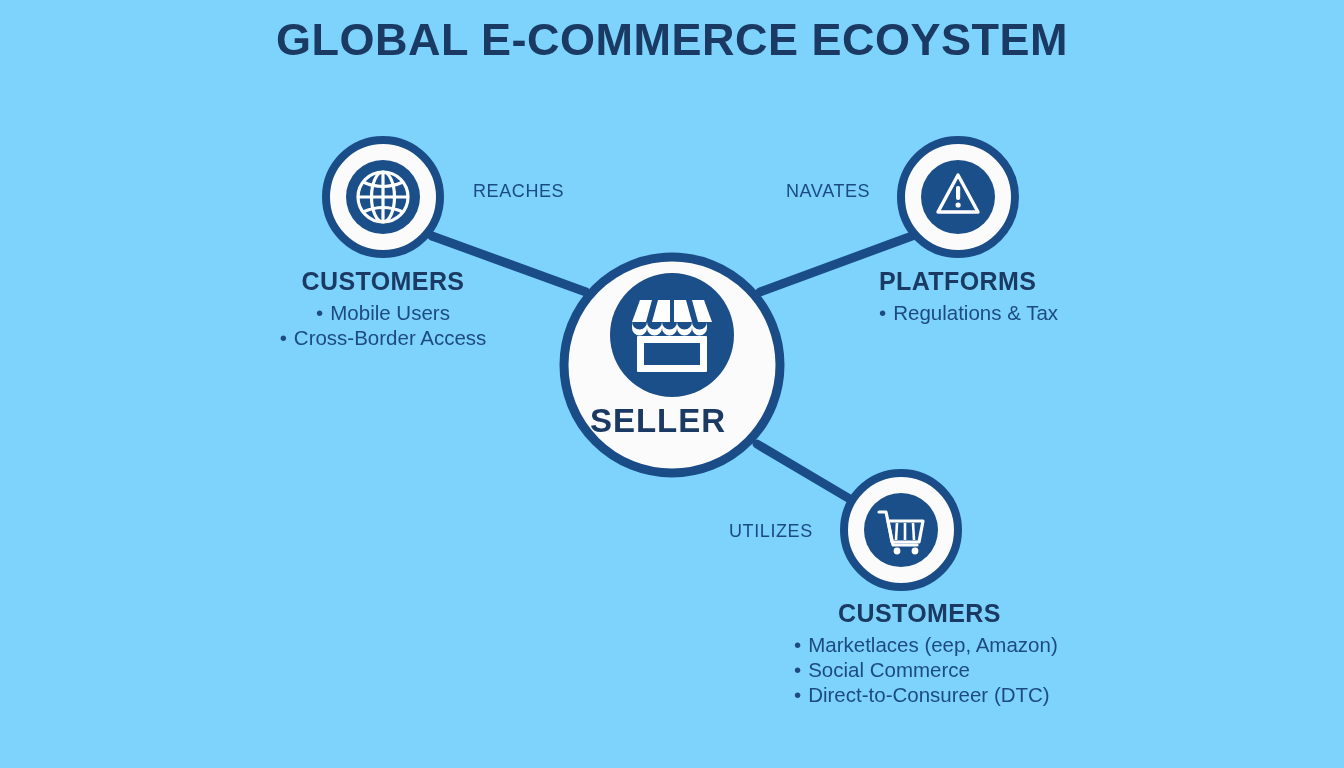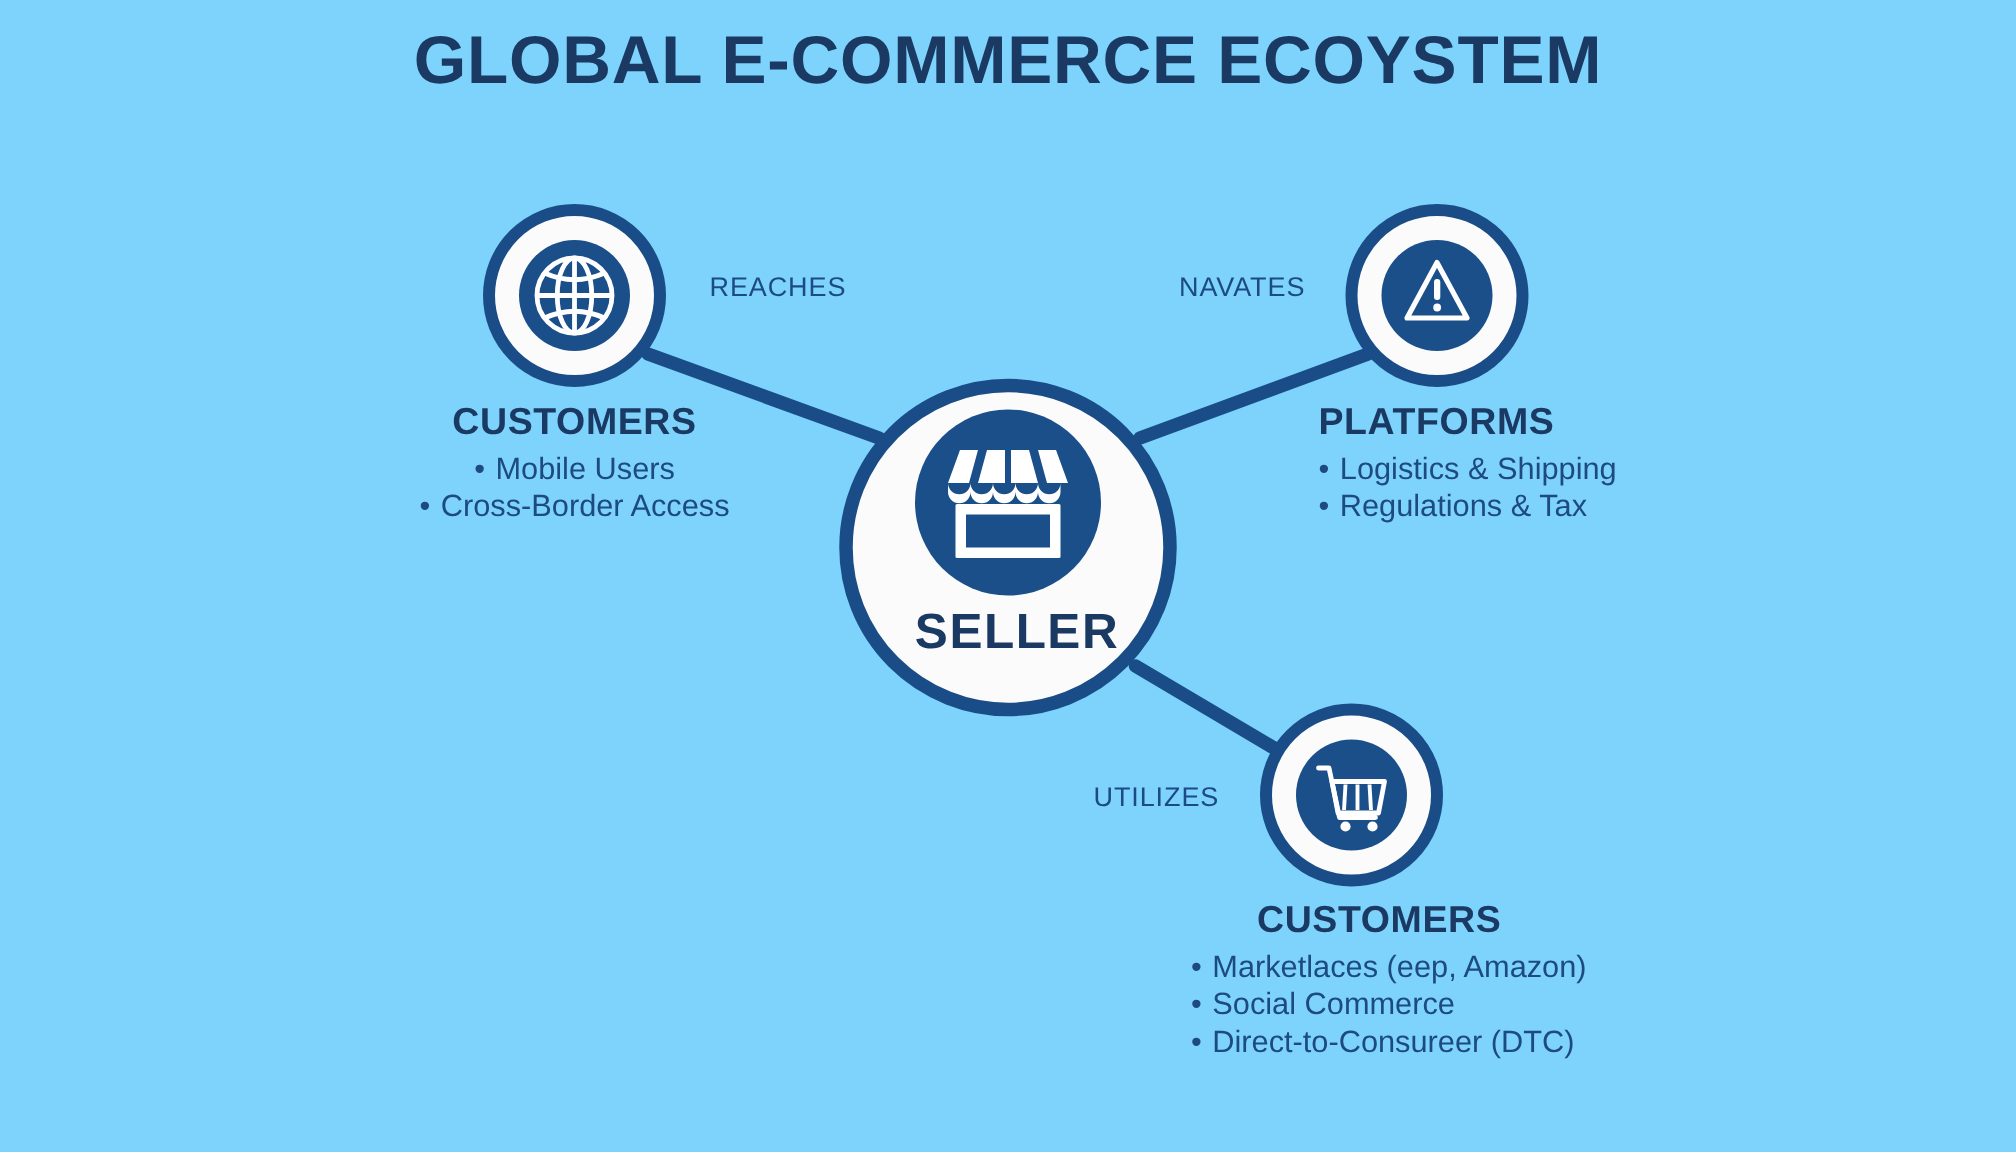--- a/index.html
+++ b/index.html
@@ -170,38 +170,37 @@
         <line x1="897" y1="523" x2="896" y2="540" stroke="#ffffff" stroke-width="2.6"></line>
         <line x1="905" y1="523" x2="905" y2="540" stroke="#ffffff" stroke-width="2.6"></line>
         <line x1="913" y1="523" x2="914" y2="540" stroke="#ffffff" stroke-width="2.6"></line>
 
         <circle cx="897" cy="551" r="3.4" fill="#ffffff"></circle>
         <circle cx="915" cy="551" r="3.4" fill="#ffffff"></circle>
       </g>
     </g>
   </svg>
 
-  <div class="seller-label" style="left:0; top:402px; width:1316px; text-align:center;padding-left:20px;">SELLER</div>
+  <div class="seller-label" style="left:0; top:402px; width:1316px; text-align:center;">SELLER</div>
 
   <div class="edge-label" style="left:473px; top:181px;">REACHES</div>
   <div class="edge-label" style="left:786px; top:181px;">NAVATES</div>
   <div class="edge-label" style="left:729px; top:521px;">UTILIZES</div>
 
   <div class="node-text align-center" style="left:233px; top:267px; width:300px;">
     <div class="node-heading">CUSTOMERS</div>
     <ul class="bullet-list">
       <li><span class="dot">•</span><span>Mobile Users</span></li>
       <li><span class="dot">•</span><span>Cross-Border Access</span></li>
     </ul>
   </div>
 
   <div class="node-text align-left" style="left:879px; top:267px; width:330px;">
     <div class="node-heading">PLATFORMS</div>
     <ul class="bullet-list">
-      <li><span class="dot">•</span><span>Logistics &amp; Shipping</span></li>
       <li><span class="dot">•</span><span>Regulations &amp; Tax</span></li>
     </ul>
   </div>
 
   <div class="node-text align-left" style="left:794px; top:599px; width:360px;">
     <div class="node-heading" style="text-align:left; padding-left:44px;">CUSTOMERS</div>
     <ul class="bullet-list">
       <li><span class="dot">•</span><span>Marketlaces (eep, Amazon)</span></li>
       <li><span class="dot">•</span><span>Social Commerce</span></li>
       <li><span class="dot">•</span><span>Direct-to-Consureer (DTC)</span></li>

